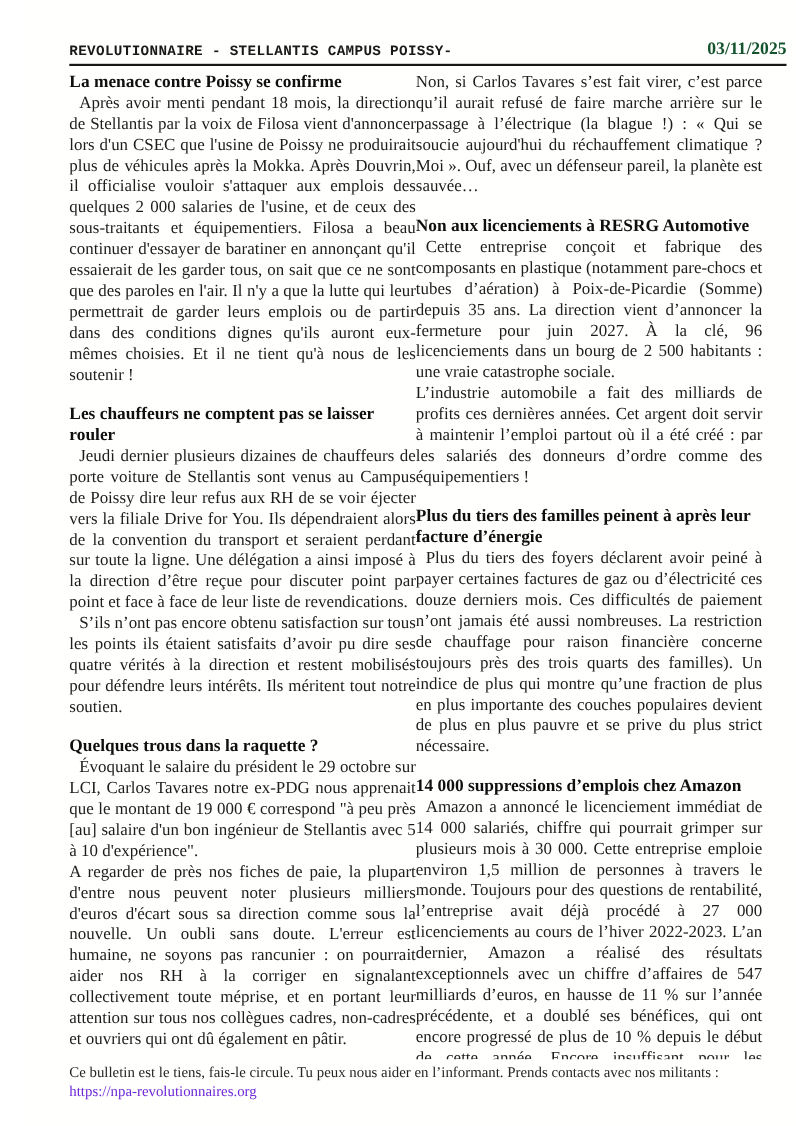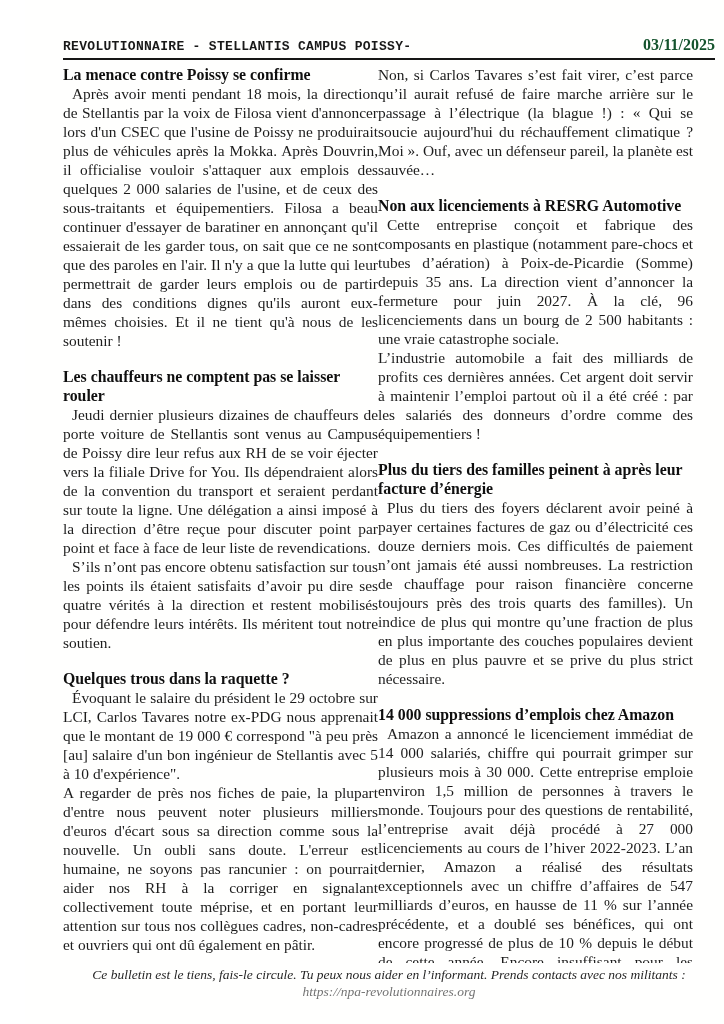--- a/index.html
+++ b/index.html
@@ -64,29 +64,27 @@
     line-height: 19px;
     text-align: justify;
     text-justify: inter-word;
     hyphens: auto;
     -webkit-hyphens: auto;
     color: #1c1c1c;
   }
   .para.indent { text-indent: 9px; }
   .footer {
     margin-top: 3px;
-    text-align: center;
     font-size: 13.5px;
     line-height: 17px;
     color: #262626;
-    font-style: italic;
   }
   .footer-link {
     display: block;
-    color: #737373;
+    color: #6d28d9;
     text-decoration: none;
     font-size: 13.5px;
     line-height: 17px;
   }
 </style>
 </head>
 <body>
 
 <div class="page">
   <div class="header">

